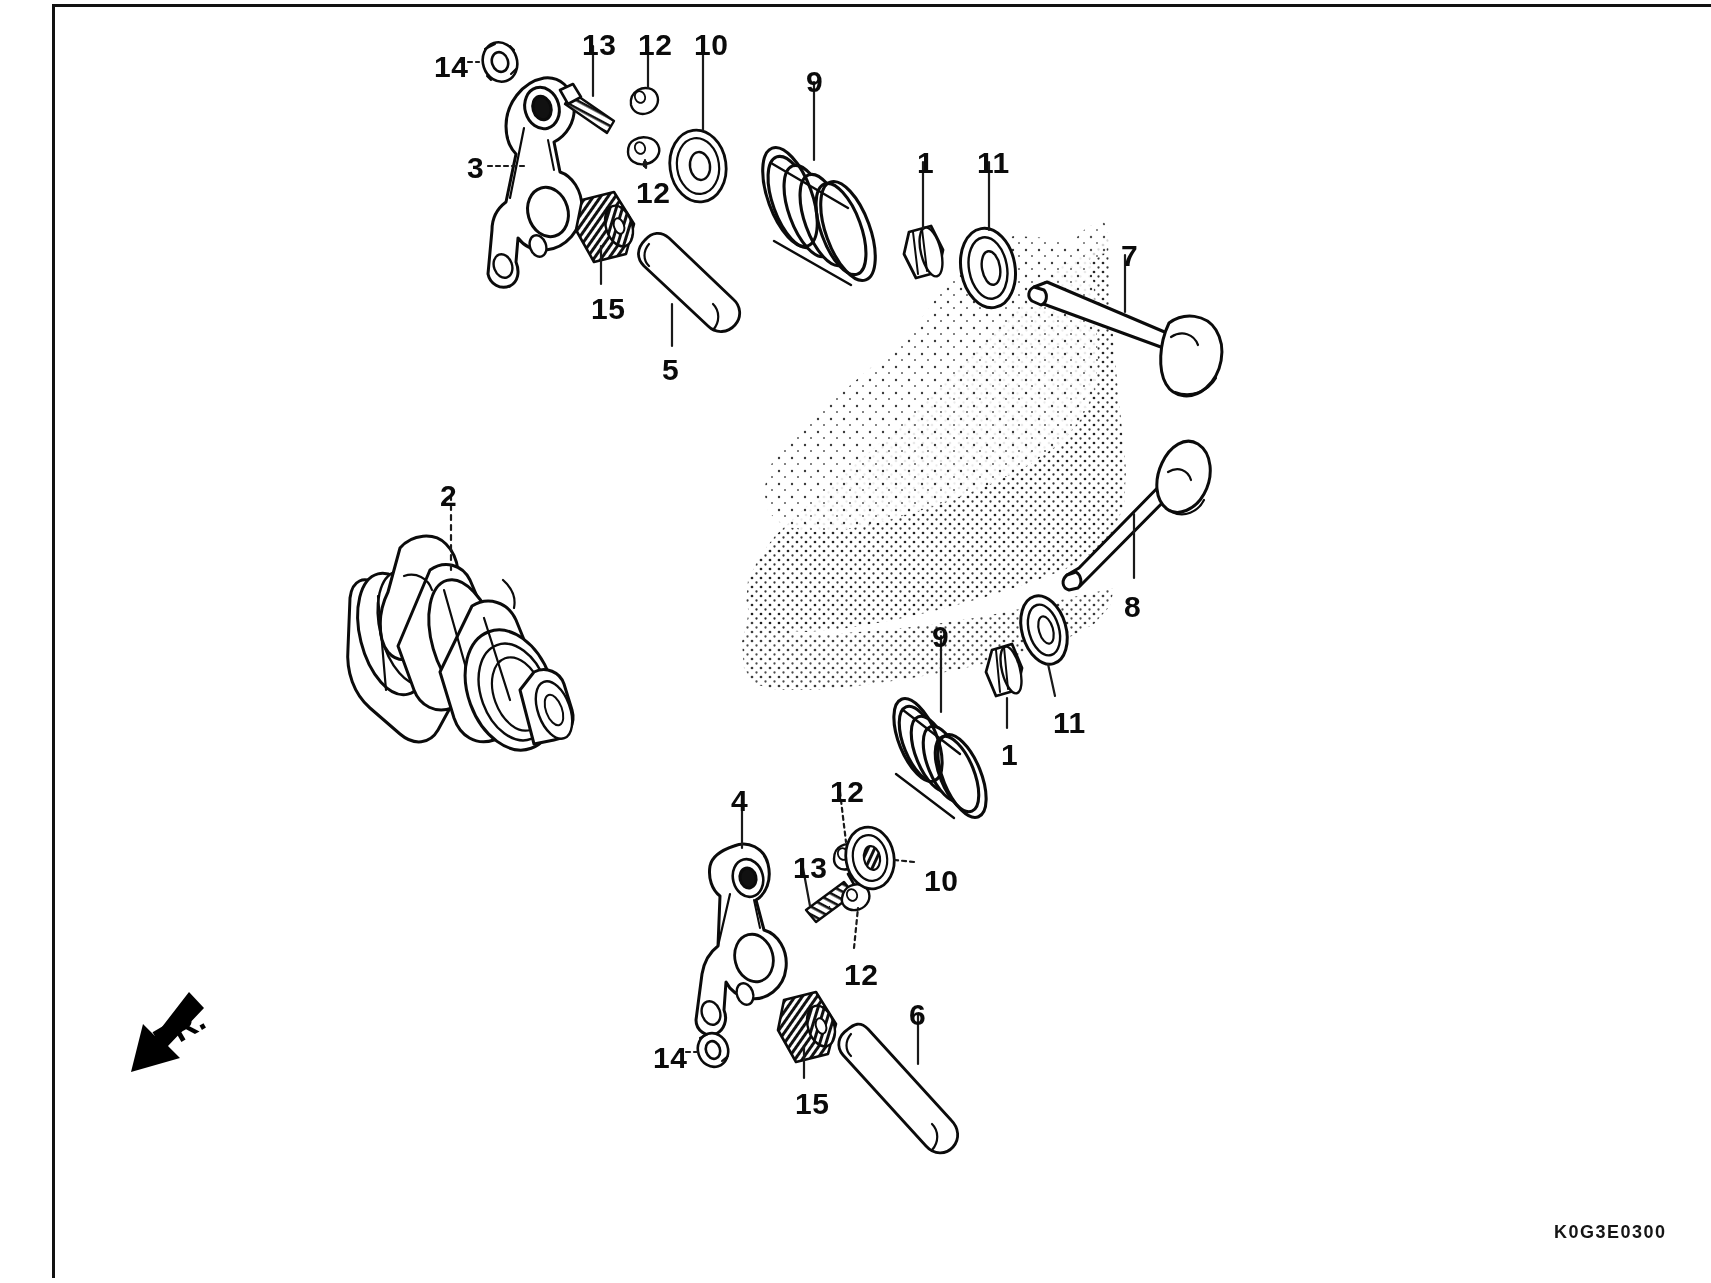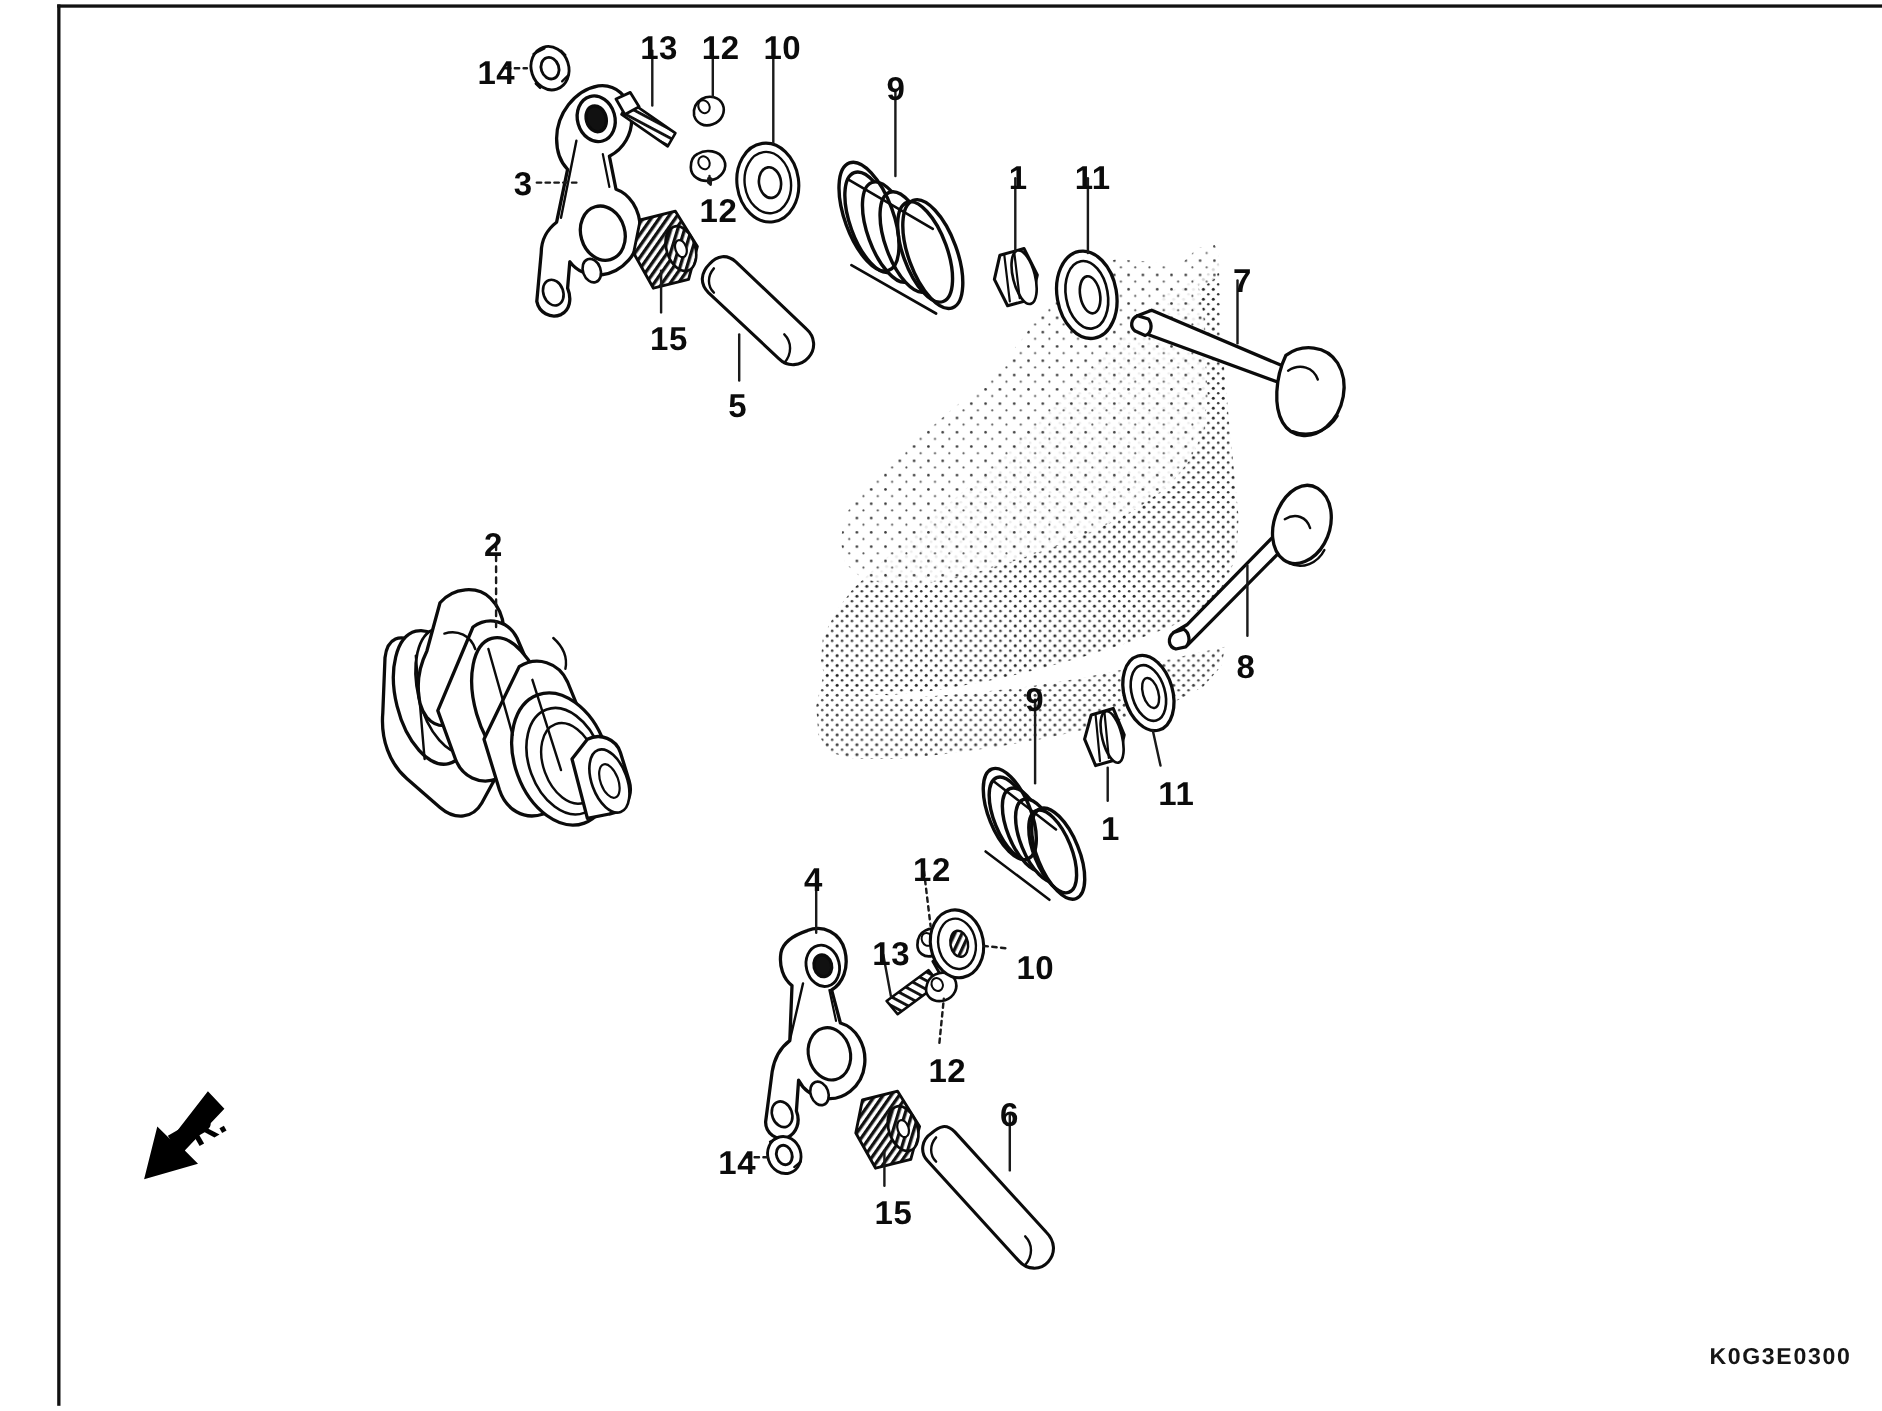--- a/index.html
+++ b/index.html
@@ -43,21 +43,21 @@
     font-size: 30px;
     color: #0b0b0b;
     line-height: 1;
     letter-spacing: 0.5px;
     white-space: nowrap;
     user-select: none;
   }
   .code {
     position: absolute;
     font-family: "Liberation Sans", sans-serif;
-    font-size: 21px;
+    font-size: 18px;
     font-weight: 600;
     letter-spacing: 1.5px;
     color: #151515;
   }
   .fr-text {
     position: absolute;
     font-family: "Liberation Sans", sans-serif;
     font-weight: 900;
     font-size: 33px;
     color: #000;

